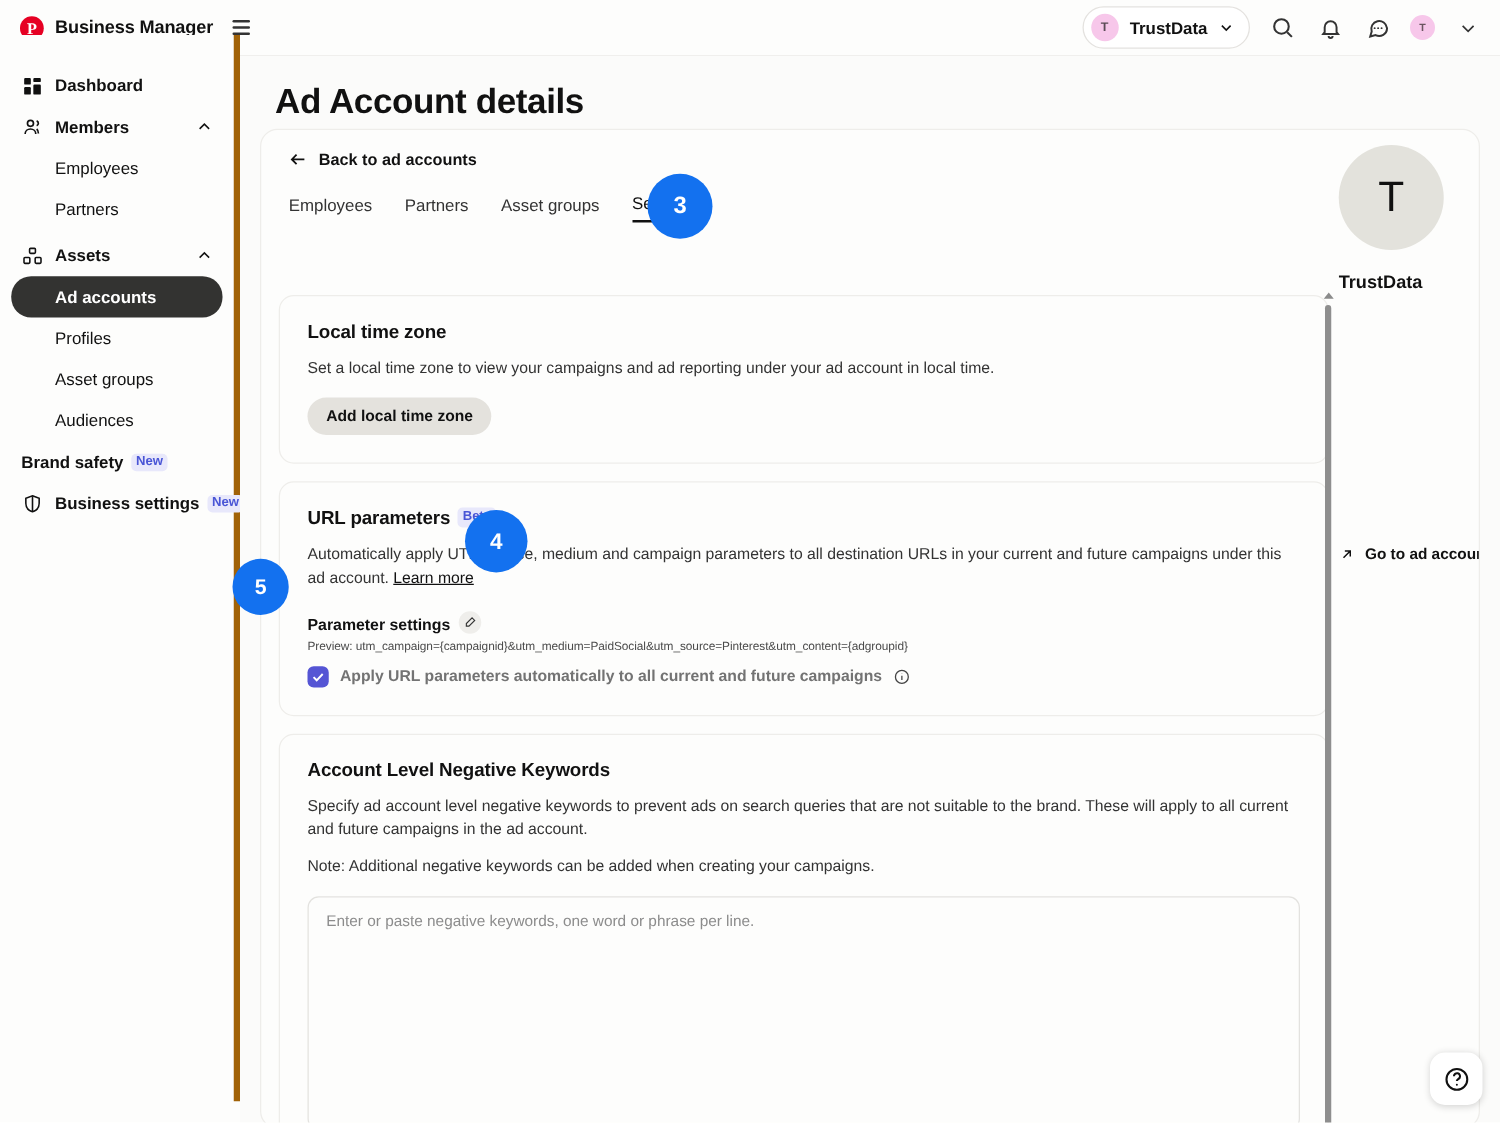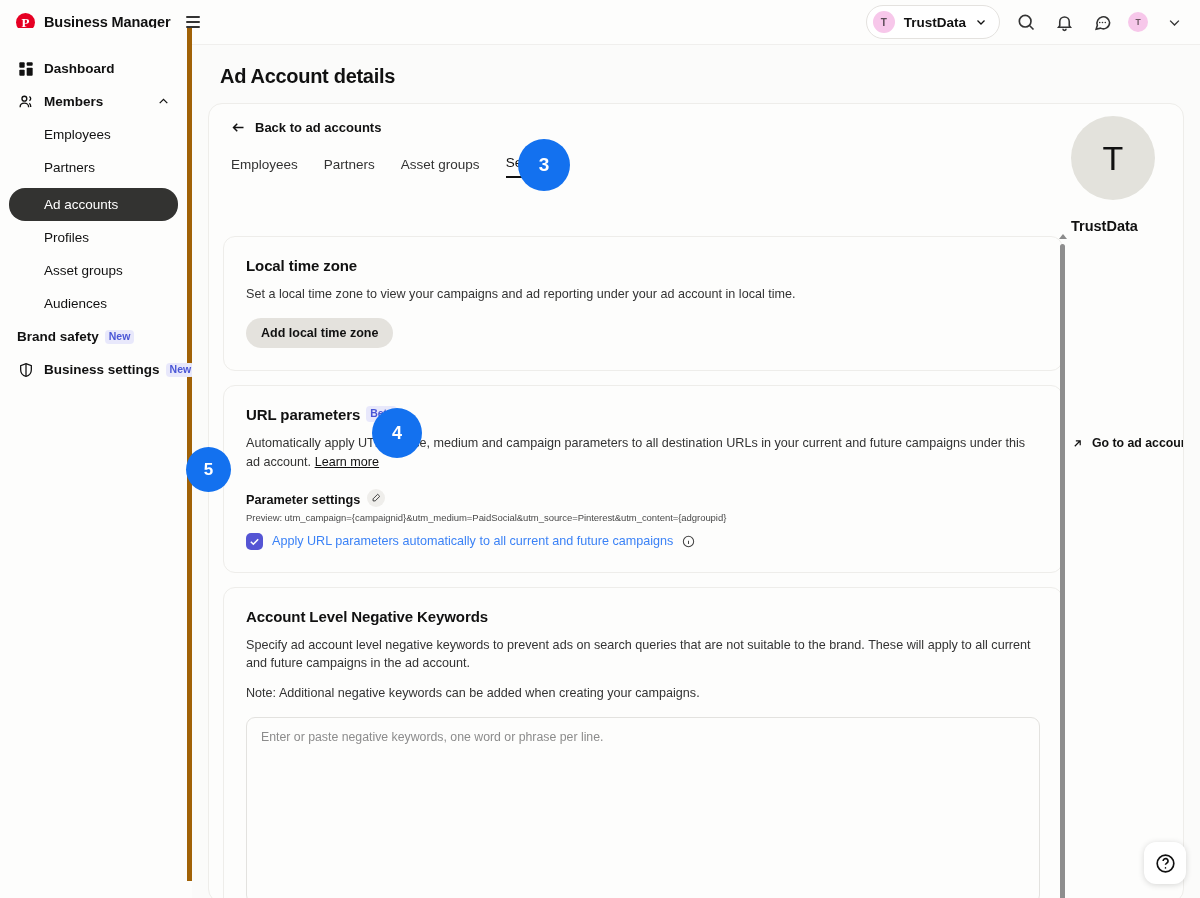--- a/index.html
+++ b/index.html
@@ -56,33 +56,33 @@
   .nav-row {
     display: flex; align-items: center; height: 33px; margin: 0 9px 0 9px;
     padding: 0 8px; border-radius: 16px; cursor: pointer; position: relative;
   }
   .nav-row .nicon { width: 18px; height: 18px; margin-right: 9px; flex: 0 0 18px;
     display: flex; align-items: center; justify-content: center; }
   .nav-label { font-size: 13.5px; color: #111; font-weight: bold; white-space: nowrap; }
   .nav-row.sub { padding-left: 35px; }
   .nav-row.sub .nav-label { font-weight: normal; font-size: 13.5px; }
   .nav-row.active { background: #333331; }
-  .nav-row.active .nav-label { color: #fff; font-weight: normal; }
+  .nav-row.active .nav-label { color: #fff; font-weight: bold; }
   .chev { margin-left: auto; width: 13px; height: 13px; }
   .badge-new {
     display: inline-block; margin-left: 6px; font-size: 10.5px; font-weight: bold;
     color: #4a56d6; background: #e8e8fb; border-radius: 4px; padding: 1.5px 4px;
     vertical-align: middle; line-height: 1.1;
   }
   .nav-gap { height: 4px; }
 
   
   .main { position: absolute; left: 192px; top: 45px; width: 1008px; height: 853px;
     background: #fbfbfa; }
-  .page-title { font-size: 20px; font-weight: bold; color: #111;
+  .page-title { font-size: 28px; font-weight: bold; color: #111;
     margin: 20px 0 0 28px; letter-spacing: -0.3px; }
   .panel {
     position: absolute; left: 16px; top: 58px; width: 976px; height: 800px;
     background: #fdfdfc; border: 1px solid #eeedea; border-radius: 14px;
     overflow: hidden;
   }
   .back-row { display: flex; align-items: center; gap: 9px; margin: 16px 0 0 22px; cursor: pointer; }
   .back-row span { font-size: 13px; font-weight: bold; color: #111; }
 
   .tabs { display: flex; align-items: flex-end; gap: 26px; margin: 20px 0 0 22px;
@@ -113,21 +113,21 @@
   .param-row b { font-size: 12.7px; color: #111; }
   .pencil-btn { width: 18px; height: 18px; border-radius: 50%; background: #efeeeb;
     display: flex; align-items: center; justify-content: center; cursor: pointer; }
   .preview-line { font-size: 9.5px; color: #4a4a4a; margin-top: 5px; white-space: nowrap;
     overflow: hidden; letter-spacing: -0.05px; }
   .check-row { display: flex; align-items: center; gap: 9px; margin-top: 10px; }
   .checkbox {
     width: 17px; height: 17px; border-radius: 5px; background: #5555d4;
     display: flex; align-items: center; justify-content: center; cursor: pointer; flex: 0 0 17px;
   }
-  .check-row label { font-size: 12.6px; color: #3b82f6; cursor: pointer; }
+  .check-row label { font-size: 12.6px; color: #737373; cursor: pointer; font-weight: bold; }
   .info-i { width: 13px; height: 13px; }
 
   .ta-wrap { margin-top: 14px; border: 1px solid #e3e2df; border-radius: 9px; overflow: hidden;
     background: #fdfdfc; }
   .ta-body { height: 185px; padding: 12px 14px; font-size: 12.3px; color: #8c8c8c; }
 
   
   .vsb { position: absolute; left: 848px; top: 130px; width: 12px; height: 728px; }
   .vsb .arrow-up { position: absolute; top: 0; left: 2px; width: 0; height: 0;
     border-left: 4px solid transparent; border-right: 4px solid transparent;
@@ -239,20 +239,33 @@
           <path d="M5 15l7-7 7 7"></path>
         </svg>
       </div>
       <div class="nav-row sub">
         <span class="nav-label">Employees</span>
       </div>
       <div class="nav-row sub">
         <span class="nav-label">Partners</span>
       </div>
       <div class="nav-gap"></div>
+      <div class="nav-row">
+        <span class="nicon">
+          <svg width="16" height="16" viewBox="0 0 24 24" fill="none" stroke="#111" stroke-width="1.9">
+            <rect x="8.5" y="2.5" width="7" height="6" rx="1.2"></rect>
+            <rect x="1.8" y="13.5" width="7" height="7" rx="1.2"></rect>
+            <rect x="15.2" y="13.5" width="7" height="7" rx="1.2"></rect>
+          </svg>
+        </span>
+        <span class="nav-label">Assets</span>
+        <svg class="chev" viewBox="0 0 24 24" fill="none" stroke="#111" stroke-width="2.3">
+          <path d="M5 15l7-7 7 7"></path>
+        </svg>
+      </div>
       <div class="nav-row sub active">
         <span class="nav-label">Ad accounts</span>
       </div>
       <div class="nav-row sub">
         <span class="nav-label">Profiles</span>
       </div>
       <div class="nav-row sub">
         <span class="nav-label">Asset groups</span>
       </div>
       <div class="nav-row sub">

